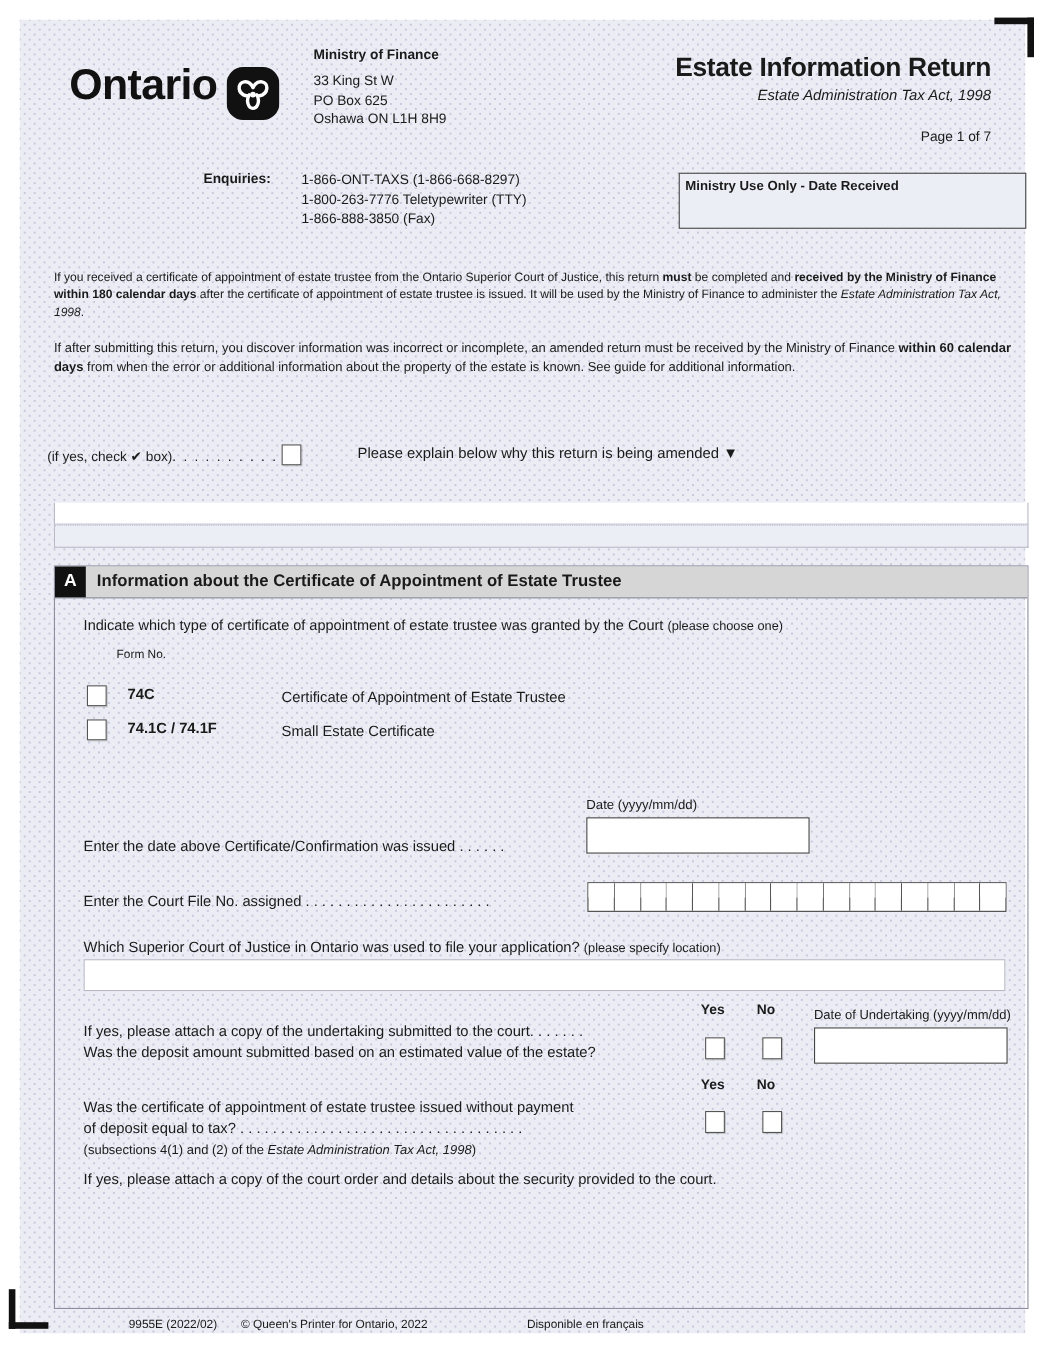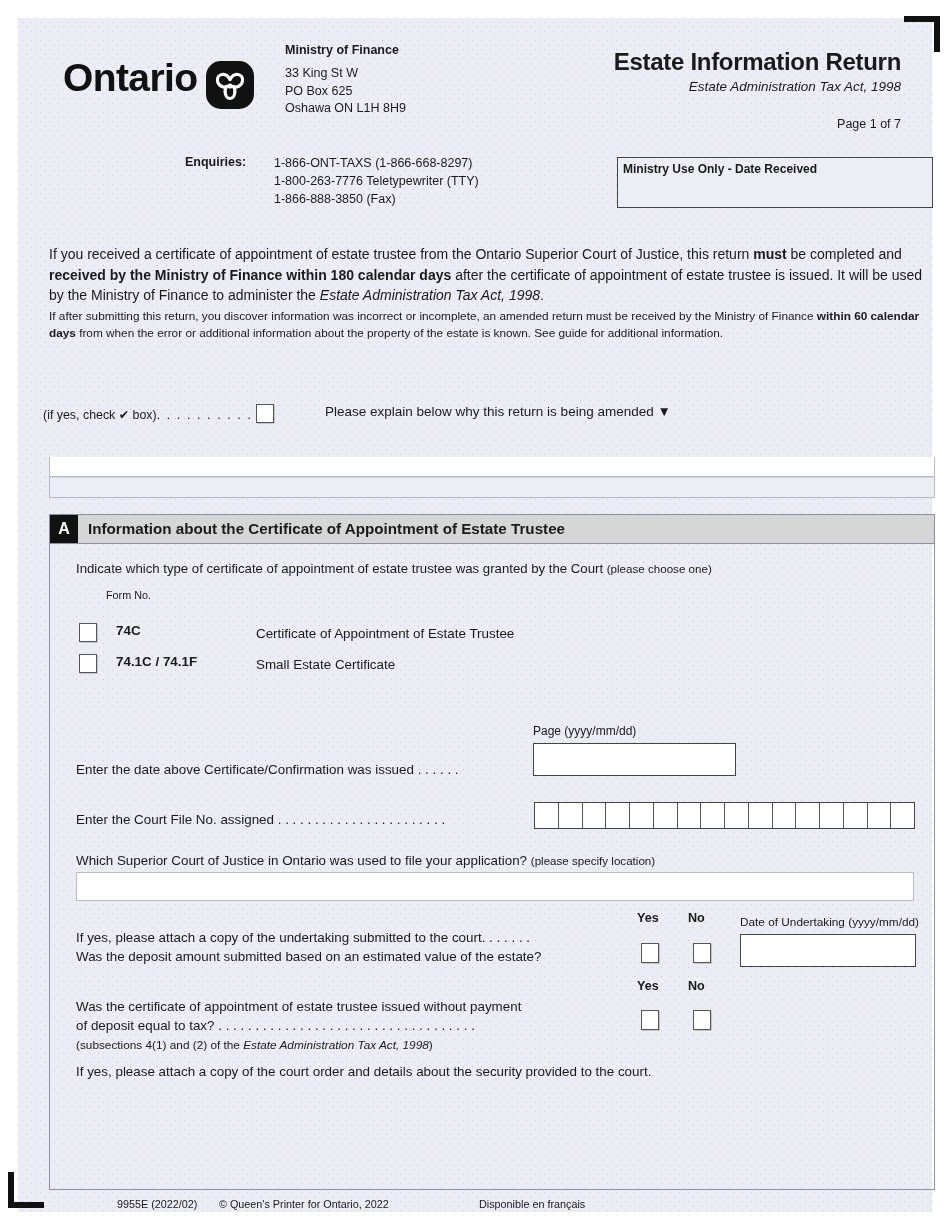--- a/index.html
+++ b/index.html
@@ -143,21 +143,21 @@
     display: block;
     padding: 4px 0 0 5px;
     font-size: 12px;
   }
 
   
   .para {
     position: absolute;
     left: 31px;
     width: 886px;
-    font-size: 14px;
+    font-size: 11px;
     line-height: 1.47;
   }
   .para.p1 { top: 226px; }
   .para.p2 { top: 290px; font-size: 11.8px; line-height: 1.45; }
 
   
   .amend-q {
     position: absolute;
     left: 31px;
     top: 356px;
@@ -533,21 +533,21 @@
 
     <div class="opt opt1">
       <span class="cb ocb"></span><span class="ocode">74C</span><span>Certificate of Appointment of Estate Trustee</span>
     </div>
 
     <div class="opt opt2">
       <span class="cb ocb"></span><span class="ocode">74.1C / 74.1F</span><span>Small Estate Certificate</span>
     </div>
 
 
-    <div class="date-lbl">Page (yyyy/mm/dd)</div>
+    <div class="date-lbl">Date (yyyy/mm/dd)</div>
     <div class="date-box"></div>
     <div class="date-row-lbl">Enter the date above Certificate/Confirmation was issued  . . . . . .</div>
 
     <div class="cfn-lbl">Enter the Court File No. assigned . . . . . . . . . . . . . . . . . . . . . . .</div>
     <div class="cfn-box">
       <span class="cfn-cell"></span>
         <span class="cfn-cell"></span>
         <span class="cfn-cell"></span>
         <span class="cfn-cell"></span>
       <span class="cfn-cell"></span>

